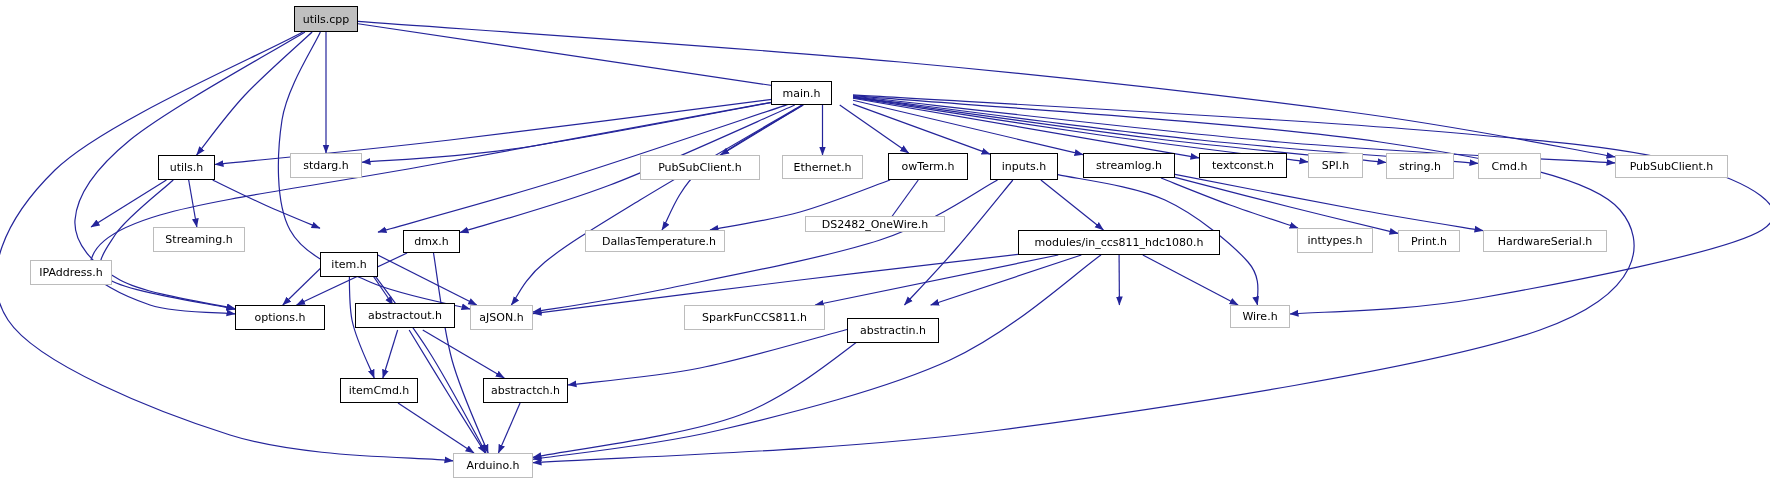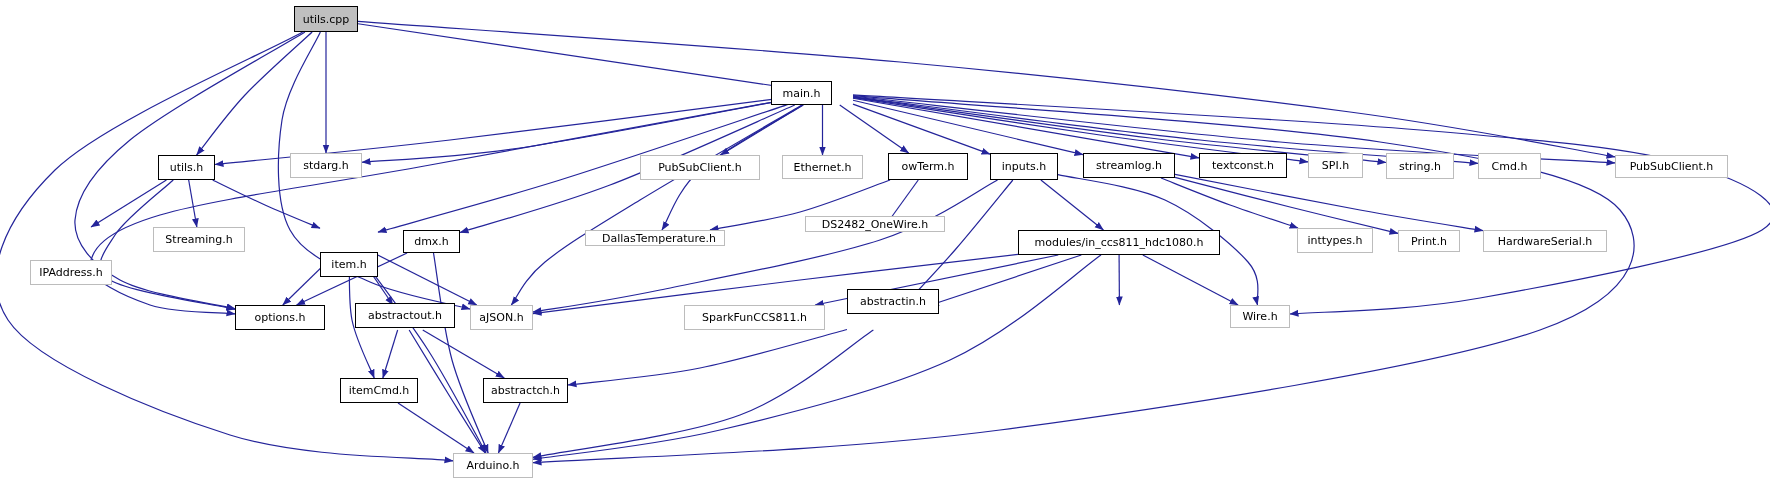--- a/index.html
+++ b/index.html
@@ -96,28 +96,28 @@
     <div class="node doc" style="left: 1083px; top: 153px; width: 92px; height: 25px;">streamlog.h</div>
     <div class="node doc" style="left: 1199px; top: 153px; width: 88px; height: 25px;">textconst.h</div>
     <div class="node ext" style="left: 1308px; top: 153px; width: 55px; height: 25px;">SPI.h</div>
     <div class="node ext" style="left: 1386px; top: 153px; width: 68px; height: 26px;">string.h</div>
     <div class="node ext" style="left: 1478px; top: 153px; width: 63px; height: 26px;">Cmd.h</div>
     <div class="node ext" style="left: 1615px; top: 155px; width: 113px; height: 23px;">PubSubClient.h</div>
     <div class="node ext" style="left: 30px; top: 227px; width: 82px; height: 25px; margin-top: 33px;">IPAddress.h</div>
     <div class="node ext" style="left: 153px; top: 227px; width: 92px; height: 25px;">Streaming.h</div>
     <div class="node doc" style="left: 320px; top: 228px; width: 58px; height: 25px; margin-top: 24px;">item.h</div>
     <div class="node doc" style="left: 403px; top: 230px; width: 57px; height: 23px;">dmx.h</div>
-    <div class="node ext" style="left: 585px; top: 230px; width: 140px; height: 16px; padding-left: 8px;">DallasTemperature.h</div>
+    <div class="node ext" style="left: 585px; top: 230px; width: 140px; height: 22px; padding-left: 8px;">DallasTemperature.h</div>
     <div class="node ext" style="left: 805px; top: 216px; width: 140px; height: 16px;">DS2482_OneWire.h</div>
     <div class="node doc" style="left: 1018px; top: 230px; width: 202px; height: 25px;">modules/in_ccs811_hdc1080.h</div>
     <div class="node ext" style="left: 1297px; top: 228px; width: 76px; height: 25px;">inttypes.h</div>
     <div class="node ext" style="left: 1398px; top: 230px; width: 62px; height: 22px;">Print.h</div>
     <div class="node ext" style="left: 1483px; top: 230px; width: 124px; height: 22px;">HardwareSerial.h</div>
     <div class="node doc" style="left: 235px; top: 305px; width: 90px; height: 25px;">options.h</div>
     <div class="node doc" style="left: 355px; top: 303px; width: 100px; height: 25px;">abstractout.h</div>
     <div class="node ext" style="left: 470px; top: 305px; width: 63px; height: 25px;">aJSON.h</div>
     <div class="node ext" style="left: 684px; top: 305px; width: 141px; height: 25px;">SparkFunCCS811.h</div>
-    <div class="node doc" style="left: 847px; top: 289px; width: 92px; height: 25px;">abstractin.h</div>
+    <div class="node doc" style="left: 847px; top: 318px; width: 92px; height: 25px;">abstractin.h</div>
     <div class="node ext" style="left: 1230px; top: 305px; width: 60px; height: 23px;">Wire.h</div>
     <div class="node doc" style="left: 340px; top: 378px; width: 78px; height: 25px;">itemCmd.h</div>
     <div class="node doc" style="left: 483px; top: 378px; width: 85px; height: 25px;">abstractch.h</div>
     <div class="node ext" style="left: 453px; top: 453px; width: 80px; height: 25px;">Arduino.h</div>
   </div>
 
 </body></html>

